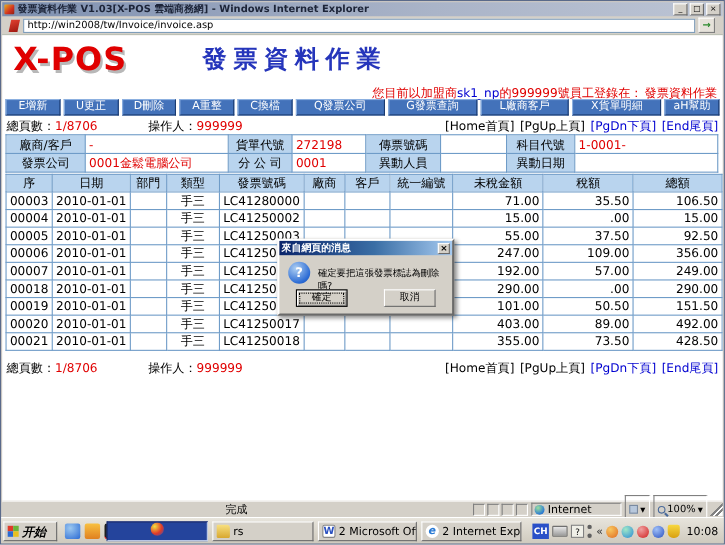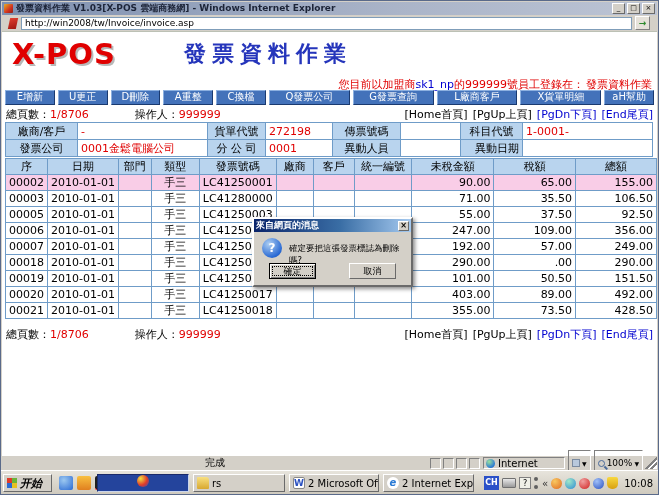--- a/index.html
+++ b/index.html
@@ -185,21 +185,21 @@
           <td class="lab" style="width: 62px;">科目代號</td>
           <td class="val" style="width: 130px;">1-0001-</td>
         </tr>
         <tr>
           <td class="lab" style="width: 72px;">發票公司</td>
           <td class="val" style="width: 130px;">0001金鬆電腦公司</td>
           <td class="lab" style="width: 58px;">分 公 司</td>
           <td class="val" style="width: 67px;">0001</td>
           <td class="lab" style="width: 68px;">異動人員</td>
           <td class="val" style="width: 60px;"></td>
-          <td class="lab" style="width: 62px; text-align: right;">異動日期</td>
+          <td class="lab" style="width: 62px;">異動日期</td>
           <td class="val" style="width: 130px;"></td>
         </tr>
       </tbody>
     </table>
 
   <table class="datatbl">
     <thead>
         <tr>
           <th style="width: 42px;">序</th>
           <th style="width: 66px;">日期</th>
@@ -208,45 +208,45 @@
           <th style="width: 70px;">發票號碼</th>
           <th style="width: 38px;">廠商</th>
           <th style="width: 42px;">客戶</th>
           <th style="width: 58px;">統一編號</th>
           <th style="width: 85px;">未稅金額</th>
           <th style="width: 85px;">稅額</th>
           <th style="width: 84px;">總額</th>
         </tr>
       </thead>
     <tbody>
-        <tr class="hl">
-          <td class="ac">00002</td>
-          <td class="ac">2010-01-01</td>
-          <td class="ac"></td>
-          <td class="ac">手三</td>
-          <td class="al">LC41250001</td>
-          <td class="ac"></td>
-          <td class="ac"></td>
-          <td class="ac"></td>
-          <td class="ar">90.00</td>
-          <td class="ar">65.00</td>
-          <td class="ar">155.00</td>
-        </tr>
         <tr>
           <td class="ac">00003</td>
           <td class="ac">2010-01-01</td>
           <td class="ac"></td>
           <td class="ac">手三</td>
           <td class="al">LC41280000</td>
           <td class="ac"></td>
           <td class="ac"></td>
           <td class="ac"></td>
           <td class="ar">71.00</td>
           <td class="ar">35.50</td>
           <td class="ar">106.50</td>
+        </tr>
+        <tr>
+          <td class="ac">00004</td>
+          <td class="ac">2010-01-01</td>
+          <td class="ac"></td>
+          <td class="ac">手三</td>
+          <td class="al">LC41250002</td>
+          <td class="ac"></td>
+          <td class="ac"></td>
+          <td class="ac"></td>
+          <td class="ar">15.00</td>
+          <td class="ar">.00</td>
+          <td class="ar">15.00</td>
         </tr>
         <tr>
           <td class="ac">00005</td>
           <td class="ac">2010-01-01</td>
           <td class="ac"></td>
           <td class="ac">手三</td>
           <td class="al">LC41250003</td>
           <td class="ac"></td>
           <td class="ac"></td>
           <td class="ac"></td>

